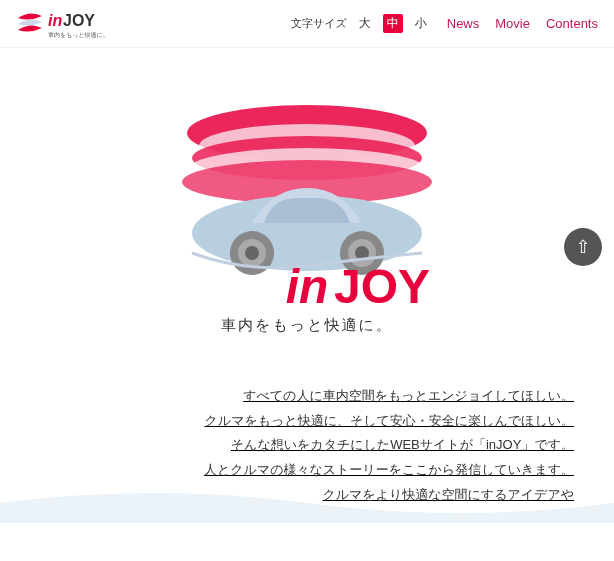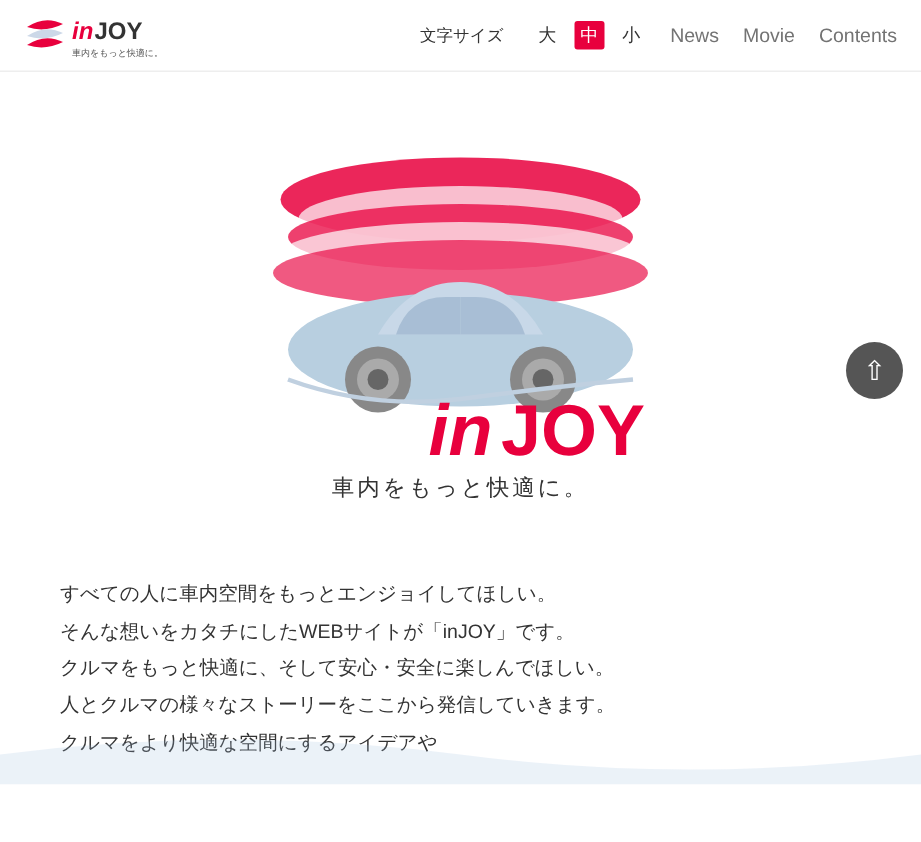--- a/index.html
+++ b/index.html
@@ -37,61 +37,62 @@
 
     .nav-right {
       display: flex;
       align-items: center;
       gap: 8px;
     }
 
     .font-size-label {
       font-size: 11px;
       color: #333;
-      margin-right: 11px;
+      margin-right: 0;
     }
 
     .font-size-btn {
       display: inline-flex;
       align-items: center;
       justify-content: center;
       font-size: 12px;
       color: #333;
       cursor: pointer;
       padding: 1px 4px;
     }
 
     .font-size-btn.active {
       background: #e8003d;
       color: #fff;
       border-radius: 2px;
     }
 
     .nav-link {
       font-size: 13px;
-      color: #737373;
+      color: #be185d;
       text-decoration: none;
       margin-left: 8px;
       cursor: pointer;
     }
 
     
     .hero {
       display: flex;
       flex-direction: column;
       align-items: center;
       padding: 30px 0 20px;
       position: relative;
     }
 
     
     .description {
-      text-align: left;
+      text-align: right;
       padding: 16px 40px;
       line-height: 1.9;
+      text-decoration: underline;
     }
 
     .description p {
       font-size: 13px;
       color: #333;
     }
 
     
     .back-to-top {
       position: absolute;
@@ -176,22 +177,22 @@
 
       <text x="155" y="225" text-anchor="middle" font-size="48" font-weight="bold" fill="#e8003d" font-family="Arial, sans-serif" font-style="italic">in</text>
       <text x="230" y="225" text-anchor="middle" font-size="48" font-weight="bold" fill="#e8003d" font-family="Arial, sans-serif">JOY</text>
 
       <text x="155" y="252" text-anchor="middle" font-size="15" fill="#333" font-family="sans-serif" letter-spacing="2">車内をもっと快適に。</text>
     </svg>
   </div>
 
   <div class="description">
     <p>すべての人に車内空間をもっとエンジョイしてほしい。</p>
+    <p>クルマをもっと快適に、そして安心・安全に楽しんでほしい。</p>
     <p>そんな想いをカタチにしたWEBサイトが「inJOY」です。</p>
-    <p>クルマをもっと快適に、そして安心・安全に楽しんでほしい。</p>
     <p>人とクルマの様々なストーリーをここから発信していきます。</p>
     <p>クルマをより快適な空間にするアイデアや</p>
   </div>
 
   <div class="back-to-top" style="position:absolute; right:12px; top:180px;">
     <span>⇧</span>
   </div>
 
   <svg viewBox="0 0 614 40" width="614" height="40" style="position:absolute; bottom:0; left:0; opacity:0.2;">
     <path d="M0,20 Q153,0 307,20 Q461,40 614,20 L614,40 L0,40 Z" fill="#a0c0e0"></path>

